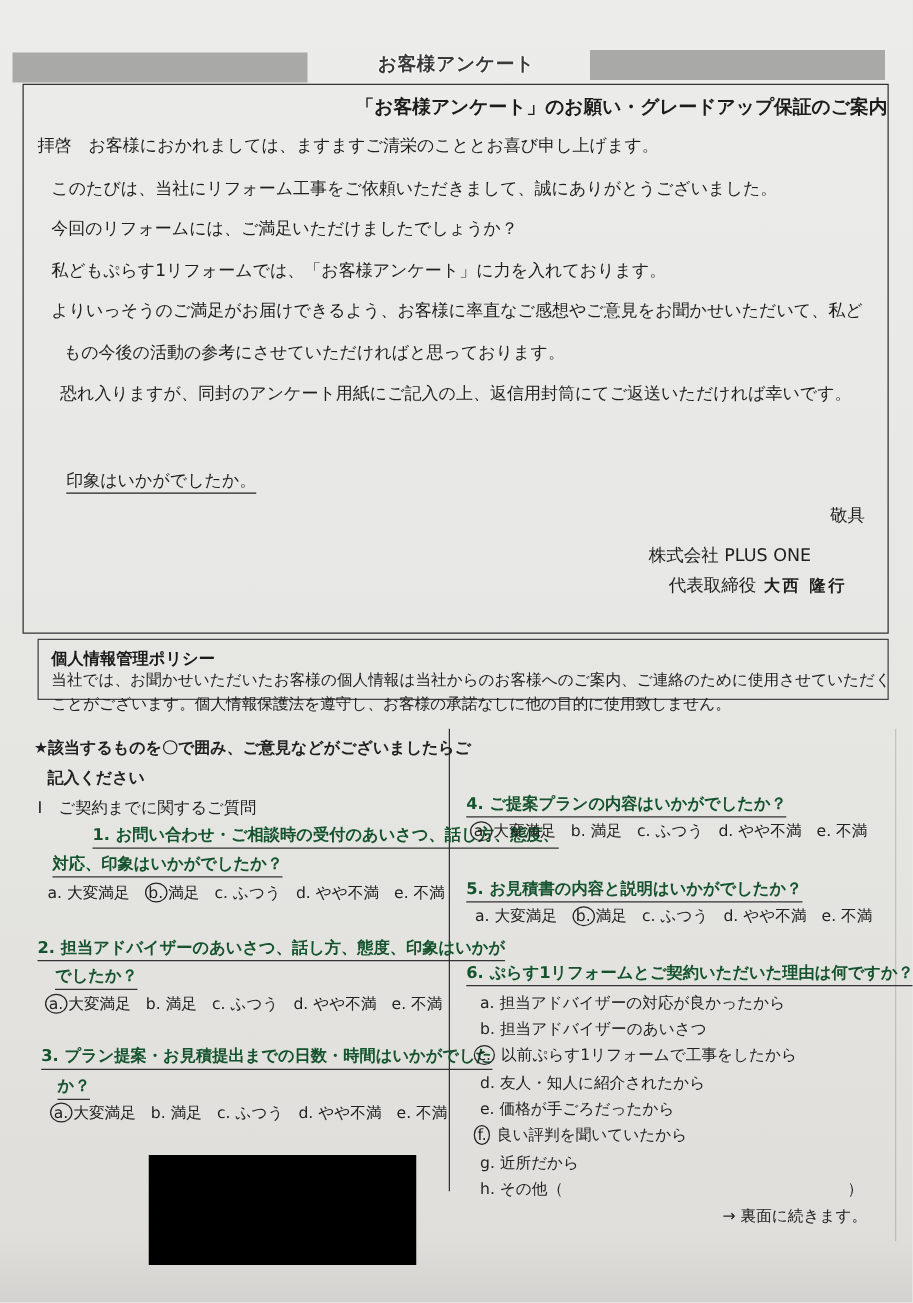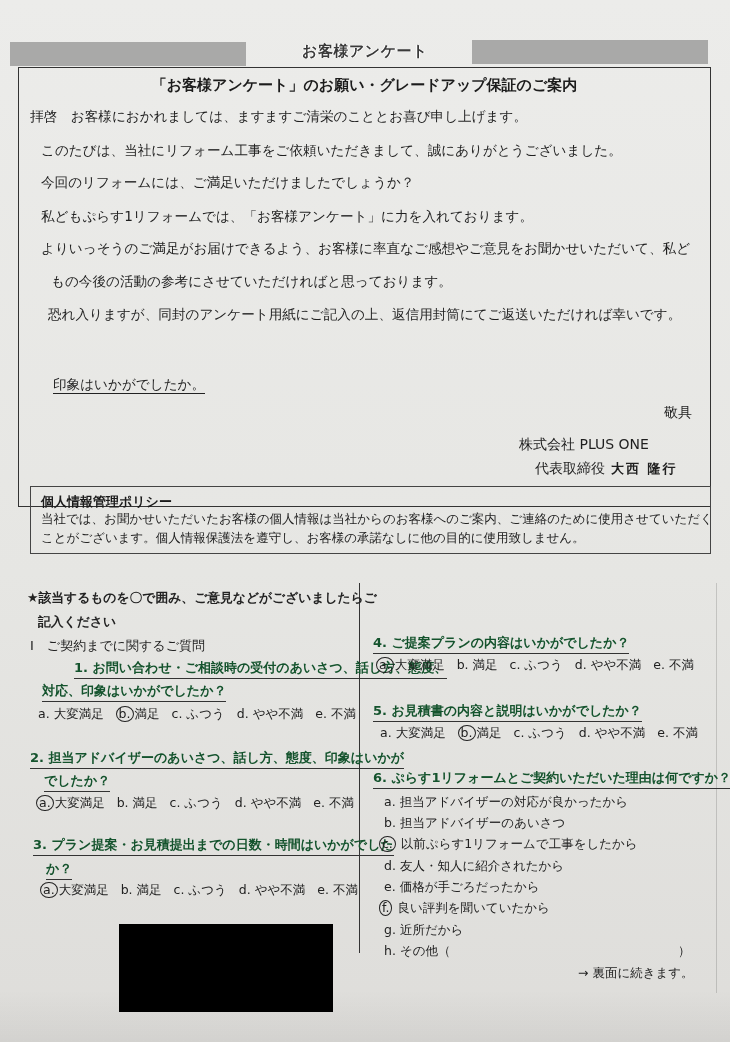--- a/index.html
+++ b/index.html
@@ -29,32 +29,32 @@
     font-size: 15px; font-weight: bold; color: #3a3a3a;
     letter-spacing: 0.5px;
     text-shadow: 1px 0 0 #fff, -1px 0 0 #fff;
   }
 
   .letter-box {
     position: absolute; left: 18px; top: 67px; width: 693px; height: 440px;
     border: 1.5px solid #333;
   }
   .letter-heading {
-    position: absolute; left: 0; top: 8px; width: 100%; text-align: center;
+    position: absolute; left: 0; top: 8px; width: 100%; text-align: right;
     font-size: 15px; font-weight: bold; color: #1c1c1c;
   }
   .letter-line {
     position: absolute; font-size: 13.6px; color: #1f1f1f; white-space: nowrap;
   }
   .uline { border-bottom: 1.2px solid #222; padding-bottom: 1px; }
   .sig-line { position: absolute; font-size: 14px; color: #1f1f1f; white-space: nowrap; }
   .handname { font-family: "DejaVu Serif", serif; font-weight: bold; font-size: 13px; letter-spacing: 2px; margin-left: 6px; }
 
   .privacy-box {
-    position: absolute; left: 30px; top: 486px; width: 681px; height: 68px;
+    position: absolute; left: 30px; top: 511px; width: 681px; height: 49px;
     border: 1.2px solid #444;
   }
   .privacy-title { position: absolute; left: 10px; top: 6px; font-size: 13px; font-weight: bold; }
   .privacy-text { position: absolute; left: 10px; font-size: 12.5px; white-space: nowrap; color: #222; }
 
   .col-divider {
     position: absolute; left: 359px; top: 583px; width: 1.2px; height: 370px; background: #333;
   }
   .right-edge {
     position: absolute; left: 716px; top: 583px; width: 1px; height: 410px; background: rgba(0,0,0,0.15);

